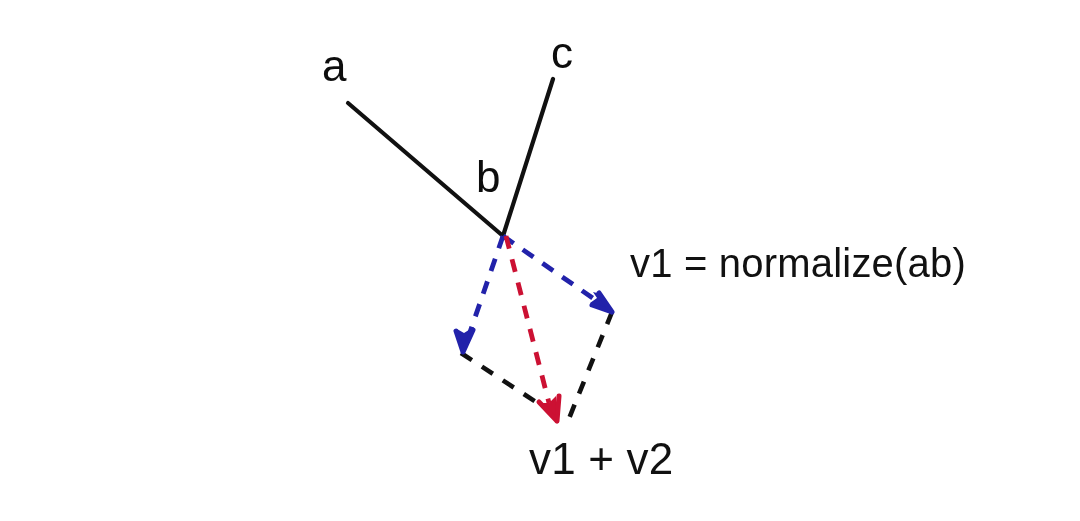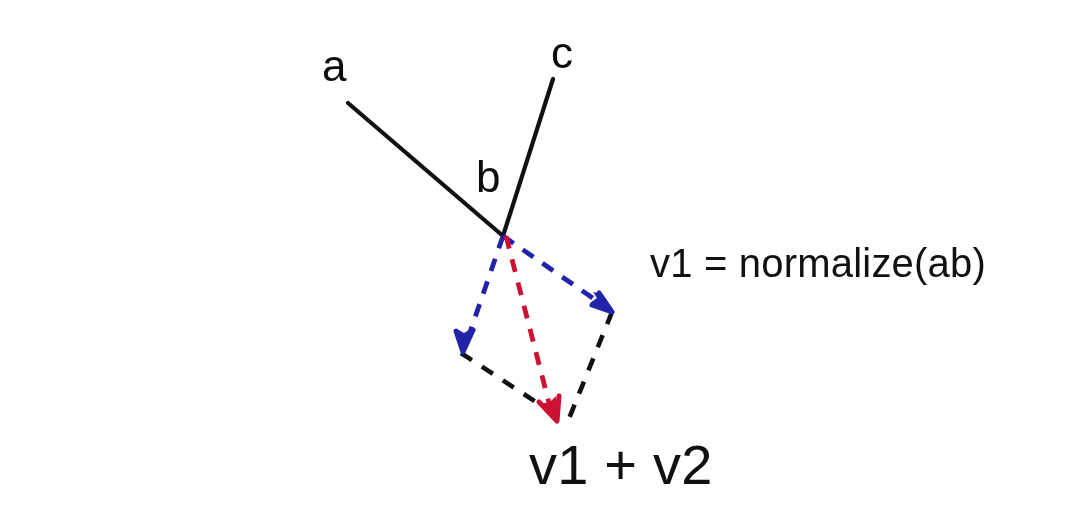--- a/index.html
+++ b/index.html
@@ -33,23 +33,23 @@
     line-height: 1;
   }
   .ptlabel {
     position: absolute;
     color: #0d0d0d;
     font-family: "Liberation Sans", sans-serif;
     font-weight: 400;
     white-space: nowrap;
     line-height: 1;
   }
-  #label-v1      { left: 630px; top: 243px; font-size: 40px; margin-left: 20px; }
+  #label-v1      { left: 630px; top: 243px; font-size: 40px; }
   #label-v2      { left: 30px;  top: 298px; font-size: 40px; }
-  #label-v1plusv2{ left: 529px; top: 437px; font-size: 56px; }
+  #label-v1plusv2{ left: 529px; top: 437px; font-size: 44px; }
   #label-a { left: 322px; top: 44px;  font-size: 44px; }
   #label-c { left: 551px; top: 31px;  font-size: 44px; }
   #label-b { left: 476px; top: 155px; font-size: 44px; }
 </style>
 </head>
 <body>
 
 <div id="stage">
 
   <svg id="figure" viewBox="0 0 1080 521" xmlns="http://www.w3.org/2000/svg">

